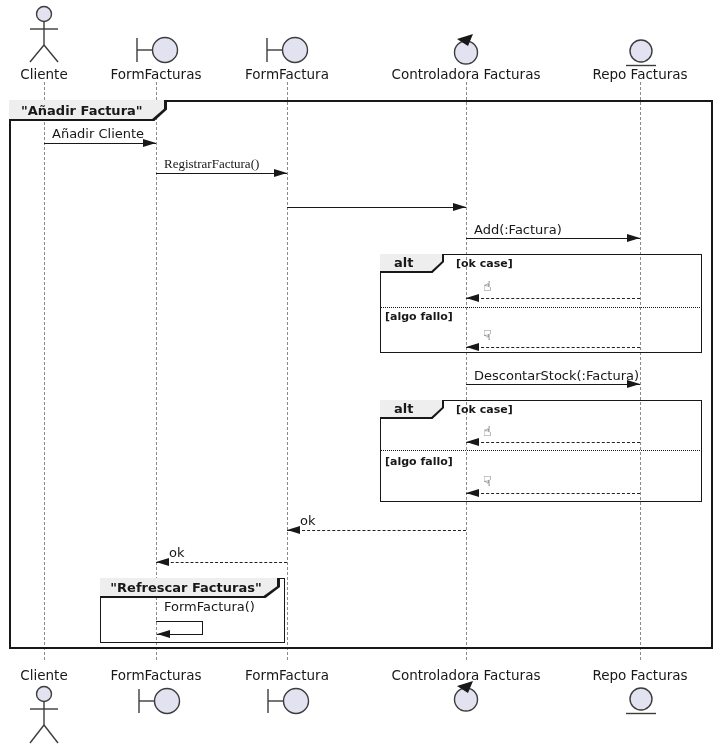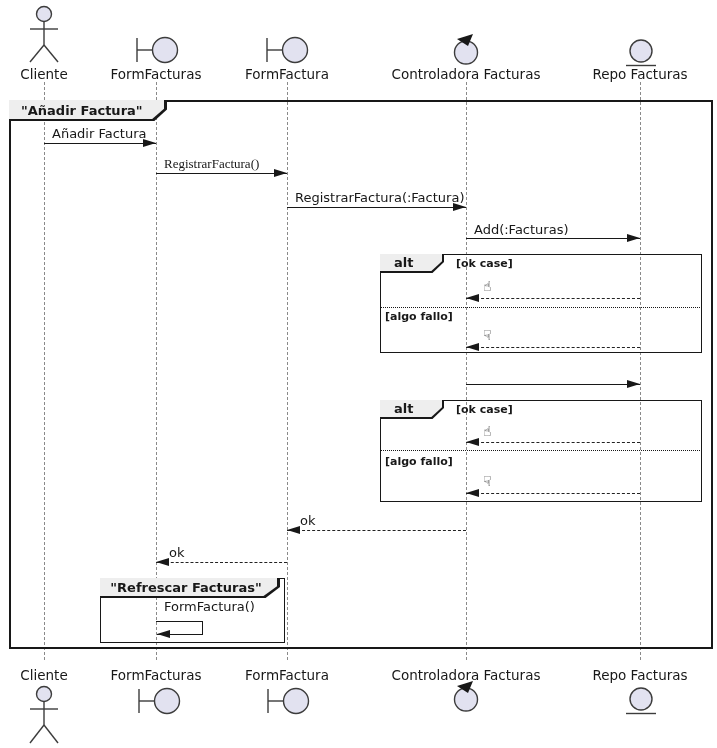--- a/index.html
+++ b/index.html
@@ -74,50 +74,50 @@
   <div class="plabel" style="left:66px;top:66px;">FormFacturas</div>
   <div class="plabel" style="left:197px;top:66px;">FormFactura</div>
   <div class="plabel" style="left:376px;top:66px;">Controladora Facturas</div>
   <div class="plabel" style="left:550px;top:66px;">Repo Facturas</div>
 
   <div class="frame" style="left:9px;top:100px;width:700px;height:545px;"></div>
   <div class="pent-b clip-title" style="left:9px;top:100px;width:158px;height:21px;"></div>
   <div class="pent-g clip-title" style="left:9px;top:100px;width:155px;height:19.4px;"></div>
   <div class="ftitle" style="left:21px;top:103px;">"Añadir Factura"</div>
 
-  <div class="mlabel" style="left:52px;top:126px;">Añadir Factura</div>
+  <div class="mlabel" style="left:52px;top:126px;">Añadir Cliente</div>
   <div class="line-s" style="left:44px;top:143px;width:112px;"></div>
   <div class="ah-r" style="left:143px;top:139px;"></div>
 
   <div class="mlabel" style="left:164px;top:156px;font-family:Liberation Serif, serif;">RegistrarFactura()</div>
   <div class="line-s" style="left:156px;top:173px;width:131px;"></div>
   <div class="ah-r" style="left:274px;top:169px;"></div>
 
-  <div class="mlabel" style="left:295px;top:190px;">RegistrarFactura(:Factura)</div>
   <div class="line-s" style="left:287px;top:207px;width:179px;"></div>
   <div class="ah-r" style="left:453px;top:203px;"></div>
 
-  <div class="mlabel" style="left:474px;top:222px;">Add(:Facturas)</div>
+  <div class="mlabel" style="left:474px;top:222px;">Add(:Factura)</div>
   <div class="line-s" style="left:466px;top:238px;width:174px;"></div>
   <div class="ah-r" style="left:627px;top:234px;"></div>
 
   <div class="altbox" style="left:380px;top:254px;width:320px;height:97px;"></div>
   <div class="pent-b clip-alt" style="left:380px;top:254px;width:64px;height:19px;"></div>
   <div class="pent-g clip-alt" style="left:380px;top:254px;width:62px;height:17.4px;"></div>
   <div class="ftitle" style="left:394px;top:255px;">alt</div>
   <div class="guard" style="left:456px;top:257px;">[ok case]</div>
   <div class="hand" style="left:483px;top:279px;">☝</div>
   <div class="line-d" style="left:466px;top:298px;width:174px;"></div>
   <div class="ah-l" style="left:466px;top:294px;"></div>
   <div class="divider" style="left:380px;top:307px;width:320px;"></div>
   <div class="guard" style="left:385px;top:310px;">[algo fallo]</div>
   <div class="hand" style="left:483px;top:328px;">☟</div>
   <div class="line-d" style="left:466px;top:347px;width:174px;"></div>
   <div class="ah-l" style="left:466px;top:343px;"></div>
 
+  <div class="mlabel" style="left:474px;top:368px;">DescontarStock(:Factura)</div>
   <div class="line-s" style="left:466px;top:384px;width:174px;"></div>
   <div class="ah-r" style="left:627px;top:380px;"></div>
 
   <div class="altbox" style="left:380px;top:400px;width:320px;height:100px;"></div>
   <div class="pent-b clip-alt" style="left:380px;top:400px;width:64px;height:19px;"></div>
   <div class="pent-g clip-alt" style="left:380px;top:400px;width:62px;height:17.4px;"></div>
   <div class="ftitle" style="left:394px;top:401px;">alt</div>
   <div class="guard" style="left:456px;top:403px;">[ok case]</div>
   <div class="hand" style="left:483px;top:424px;">☝</div>
   <div class="line-d" style="left:466px;top:442px;width:174px;"></div>

